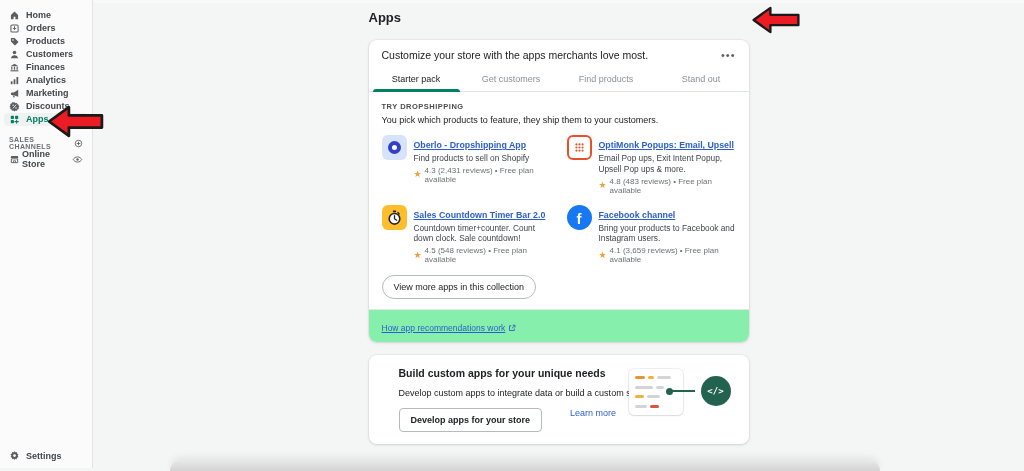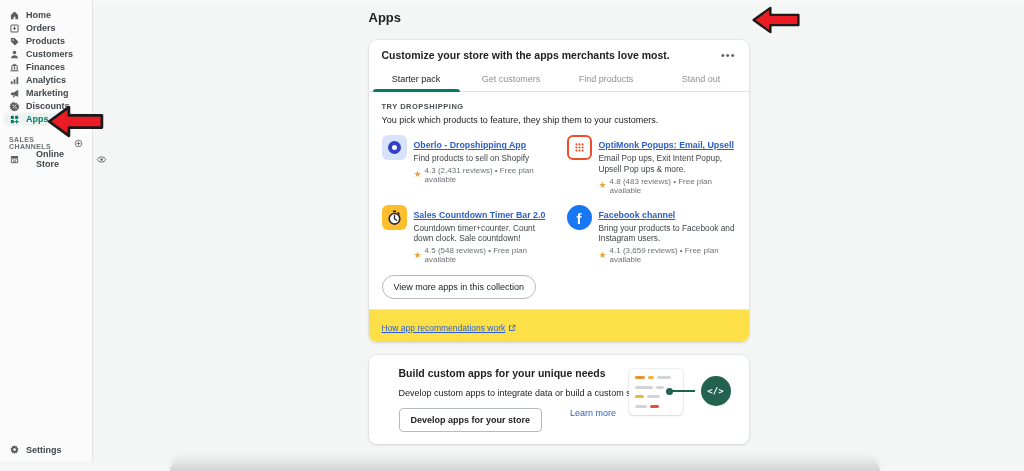--- a/index.html
+++ b/index.html
@@ -6,21 +6,21 @@
   html, body { width: 1024px; height: 471px; overflow: hidden; }
   body {
     font-family: "Liberation Sans", sans-serif;
     background: #f4f5f5;
     color: #202223;
     position: relative;
   }
 
   
   .sidebar {
-    position: absolute; left: 0; top: 0; bottom: 9px; width: 93px;
+    position: absolute; left: 0; top: 0; bottom: 3px; width: 93px;
     background: #fbfbfb; border-right: 1px solid #e3e4e6;
     padding-top: 9px; z-index: 2;
   }
   .nav-item {
     display: flex; align-items: center; gap: 6px;
     height: 13px; margin: 0 4px; padding: 0 5px;
     font-size: 9px; font-weight: 600; color: #42474c;
     border-radius: 4px; cursor: pointer; line-height: 13px;
   }
   .nav-item .nav-icon { width: 11px; height: 11px; display: inline-flex; color: #5c5f62; flex-shrink: 0; }
@@ -29,21 +29,21 @@
   .nav-item.active .nav-icon { color: #008060; }
 
   .channels-header {
     display: flex; align-items: center; justify-content: space-between;
     margin: 10px 9px 2px 9px;
     font-size: 7px; font-weight: 700; letter-spacing: .4px; color: #6d7175;
   }
   .channels-header .plus-slot { width: 9px; height: 9px; color: #5c5f62; cursor: pointer; }
   .channels-header .plus-slot svg { width: 9px; height: 9px; }
   .channel-item {
-    display: flex; align-items: center; gap: 16px;
+    display: flex; align-items: center; gap: 2px;
     height: 14px; margin: 2px 4px; padding: 0 5px;
     font-size: 9px; font-weight: 600; color: #42474c; border-radius: 4px; cursor: pointer;
   }
   .channel-item .nav-icon { width: 11px; height: 11px; color: #5c5f62; }
   .channel-item .nav-icon svg { width: 11px; height: 11px; fill: currentColor; }
   .channel-item .spacer { flex: 1; }
   .channel-item .eye-slot { width: 11px; height: 11px; color: #5c5f62; cursor: pointer; }
   .channel-item .eye-slot svg { width: 11px; height: 11px; fill: currentColor; }
 
   .settings-item {
@@ -68,21 +68,21 @@
     font-size: 9.5px; font-weight: 600; padding: 6px 11px; cursor: pointer; font-family: inherit;
   }
 
   .card {
     background: #ffffff; border-radius: 8px;
     box-shadow: 0 0 0 1px rgba(63,63,68,.05), 0 1px 3px rgba(63,63,68,.15);
   }
 
   
   .card-header { display: flex; align-items: center; padding: 9px 13px 7px 13px; }
-  .card-title { font-size: 10.5px; font-weight: 700; color: #202223; }
+  .card-title { font-size: 10.5px; font-weight: 400; color: #202223; }
   .menu-dots { margin-left: auto; font-size: 11px; letter-spacing: 1px; color: #5c5f62; cursor: pointer; background: none; border: none; line-height: 8px; font-family: inherit; }
 
   .tabs { display: flex; border-bottom: 1px solid #e1e3e5; }
   .tab {
     flex: 1; text-align: center; font-size: 9px; font-weight: 400; color: #8c9196;
     padding: 6px 0 7px 0; position: relative; cursor: pointer;
   }
   .tab.active { color: #202223; }
   .tab.active::after {
     content: ""; position: absolute; left: 4px; right: 4px; bottom: -1px; height: 3px;
@@ -113,21 +113,21 @@
   .app-desc { font-size: 8.3px; color: #3f4449; line-height: 1.3; margin-top: 1px; }
   .app-rating { font-size: 8px; color: #6d7175; margin-top: 2px; display: flex; align-items: center; gap: 3px; }
   .star { color: #e8a33d; font-size: 9px; line-height: 1; }
 
   .view-more-button {
     margin-top: 11px; background: #ffffff; border: 1px solid #b5babe; border-radius: 12px;
     font-size: 9px; font-weight: 500; color: #202223; padding: 6px 11px; cursor: pointer; font-family: inherit;
   }
 
   .card-footer {
-    background: #fde047; border-top: 1px solid #e4e5e7; padding: 7px 13px;
+    background: #86efac; border-top: 1px solid #e4e5e7; padding: 7px 13px;
     border-radius: 0 0 8px 8px;
   }
   .footer-link { font-size: 8.5px; color: #2c5ecb; text-decoration: underline; cursor: pointer; display: inline-flex; align-items: center; gap: 3px; }
   .footer-link svg { width: 8px; height: 8px; stroke: #2c5ecb; fill: none; stroke-width: 1.8; }
 
   
   .custom-apps-card { margin-top: 13px; padding: 12px 30px; position: relative; }
   .custom-title { font-size: 10.5px; font-weight: 700; color: #202223; }
   .custom-desc { font-size: 9px; color: #202223; margin-top: 9px; }
   .custom-actions { display: flex; gap: 28px; margin-top: 10px; }

